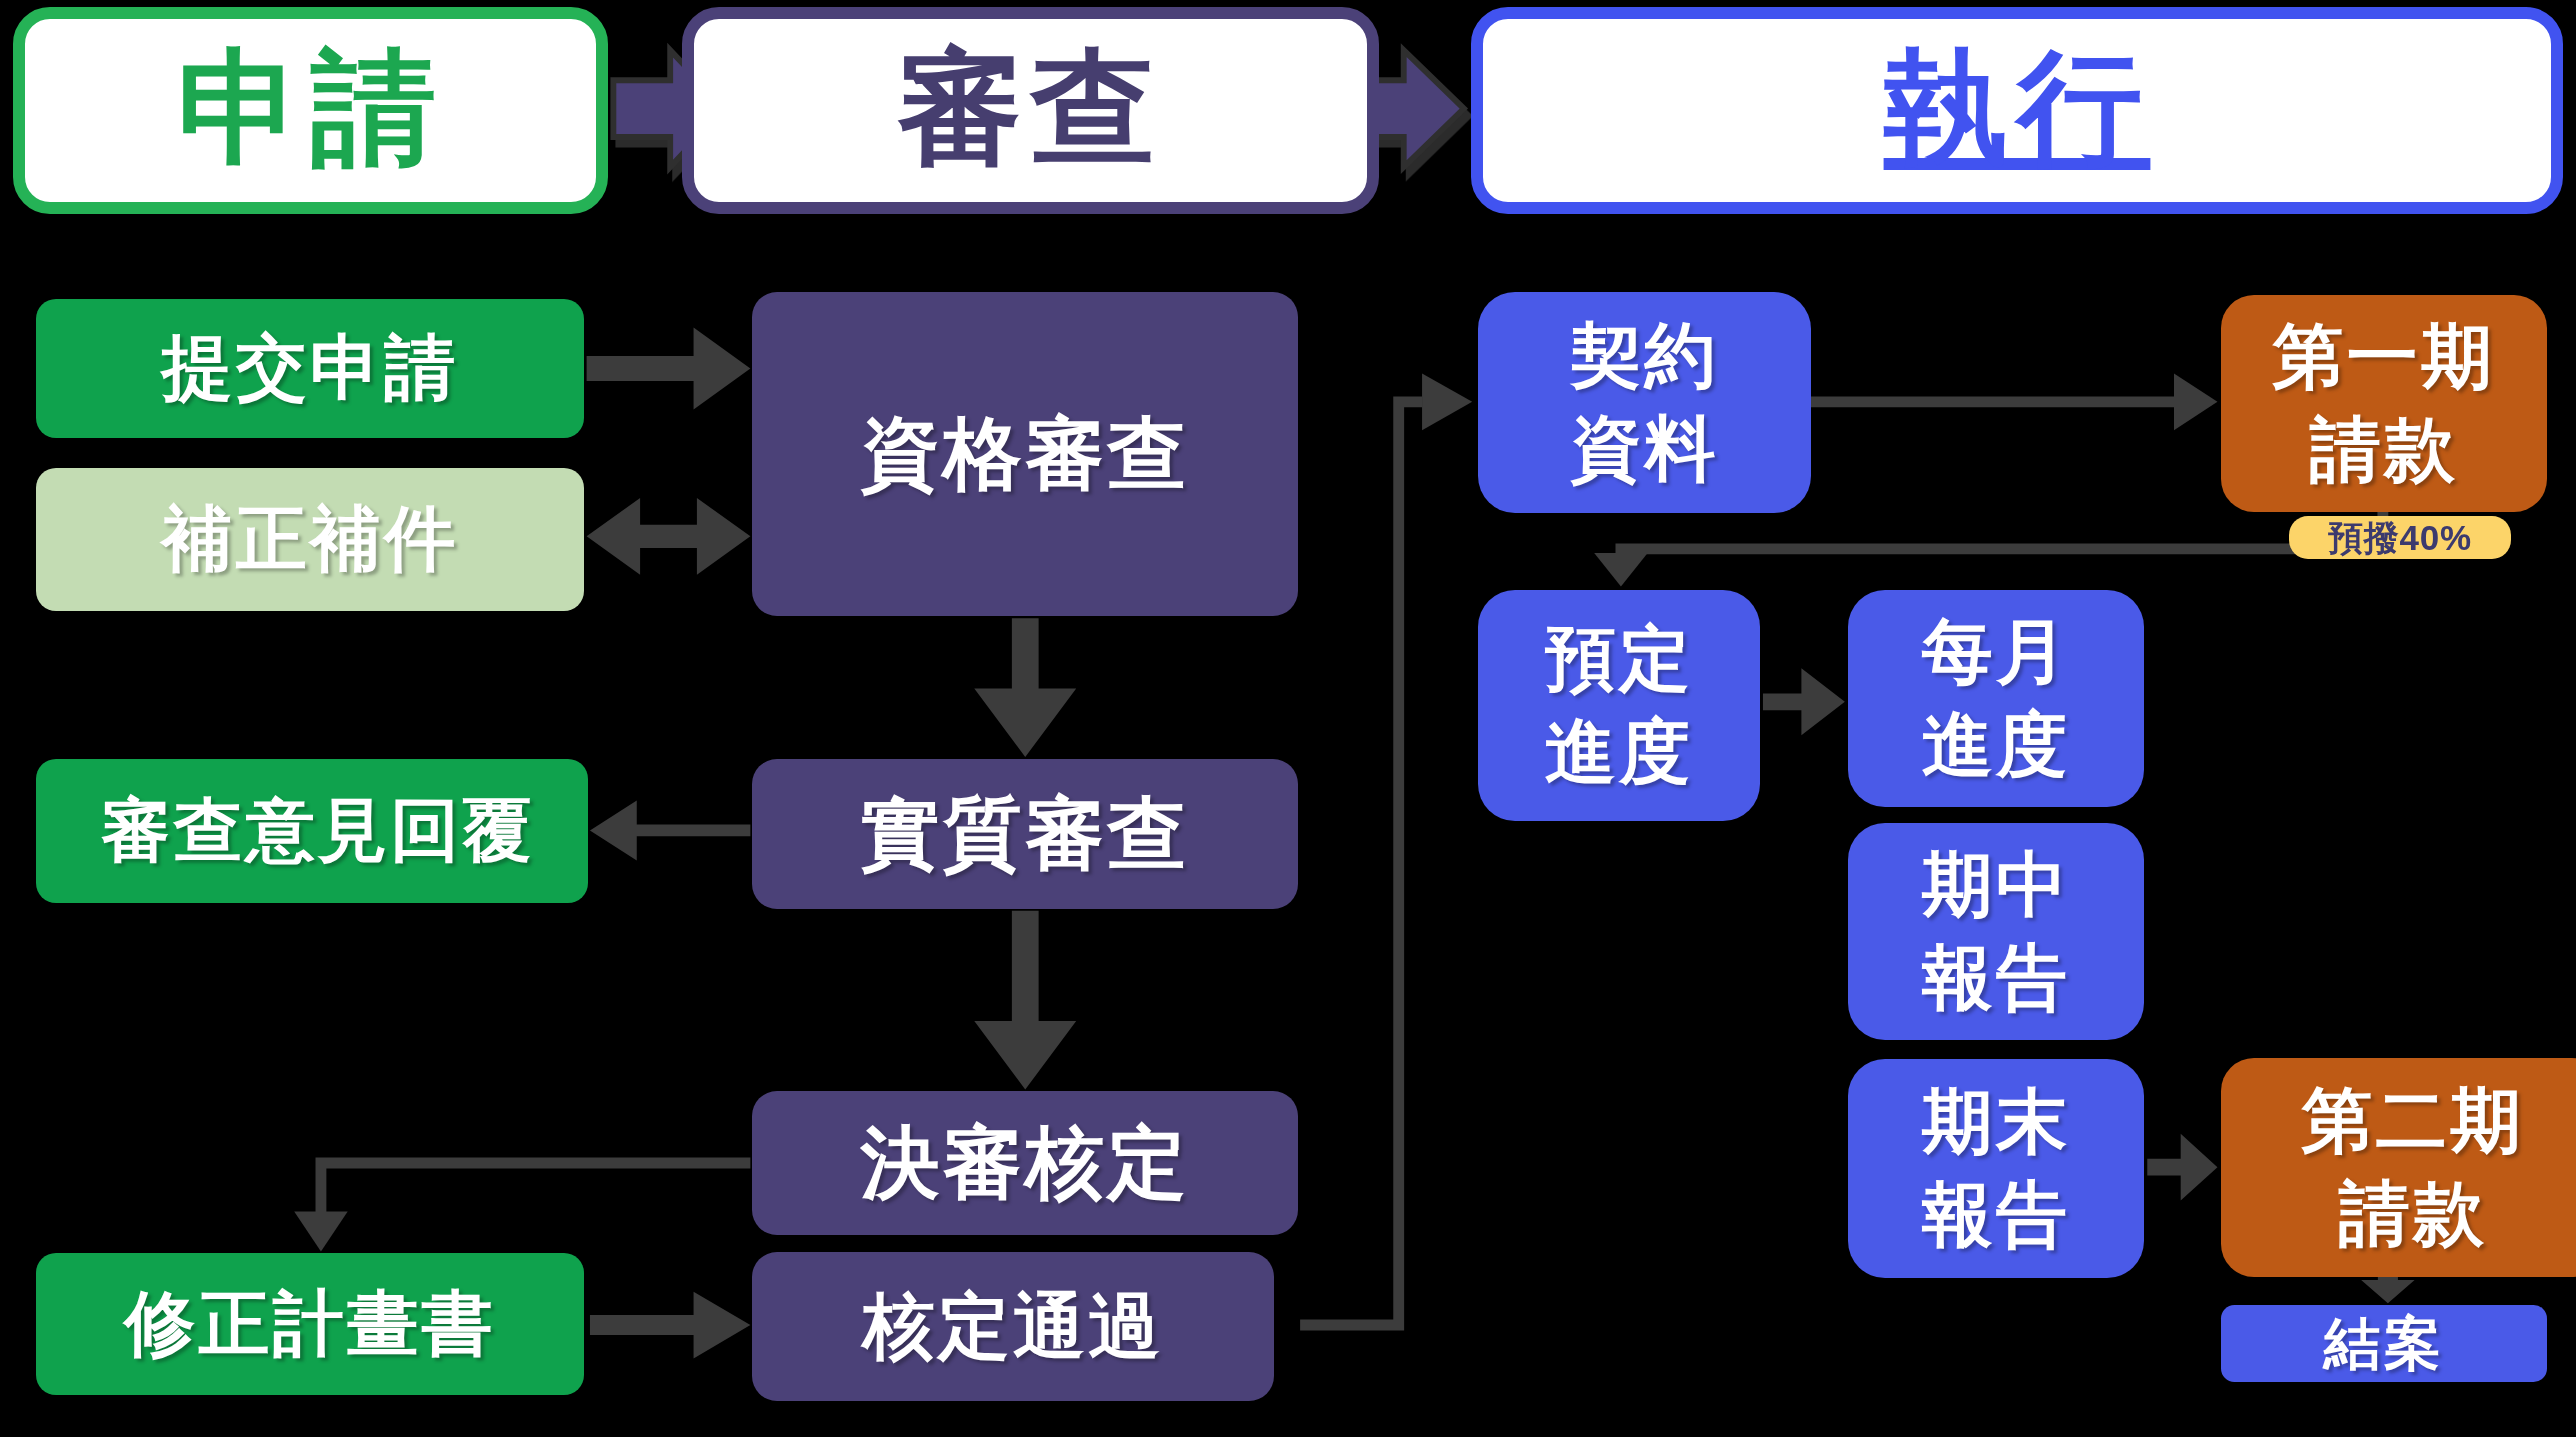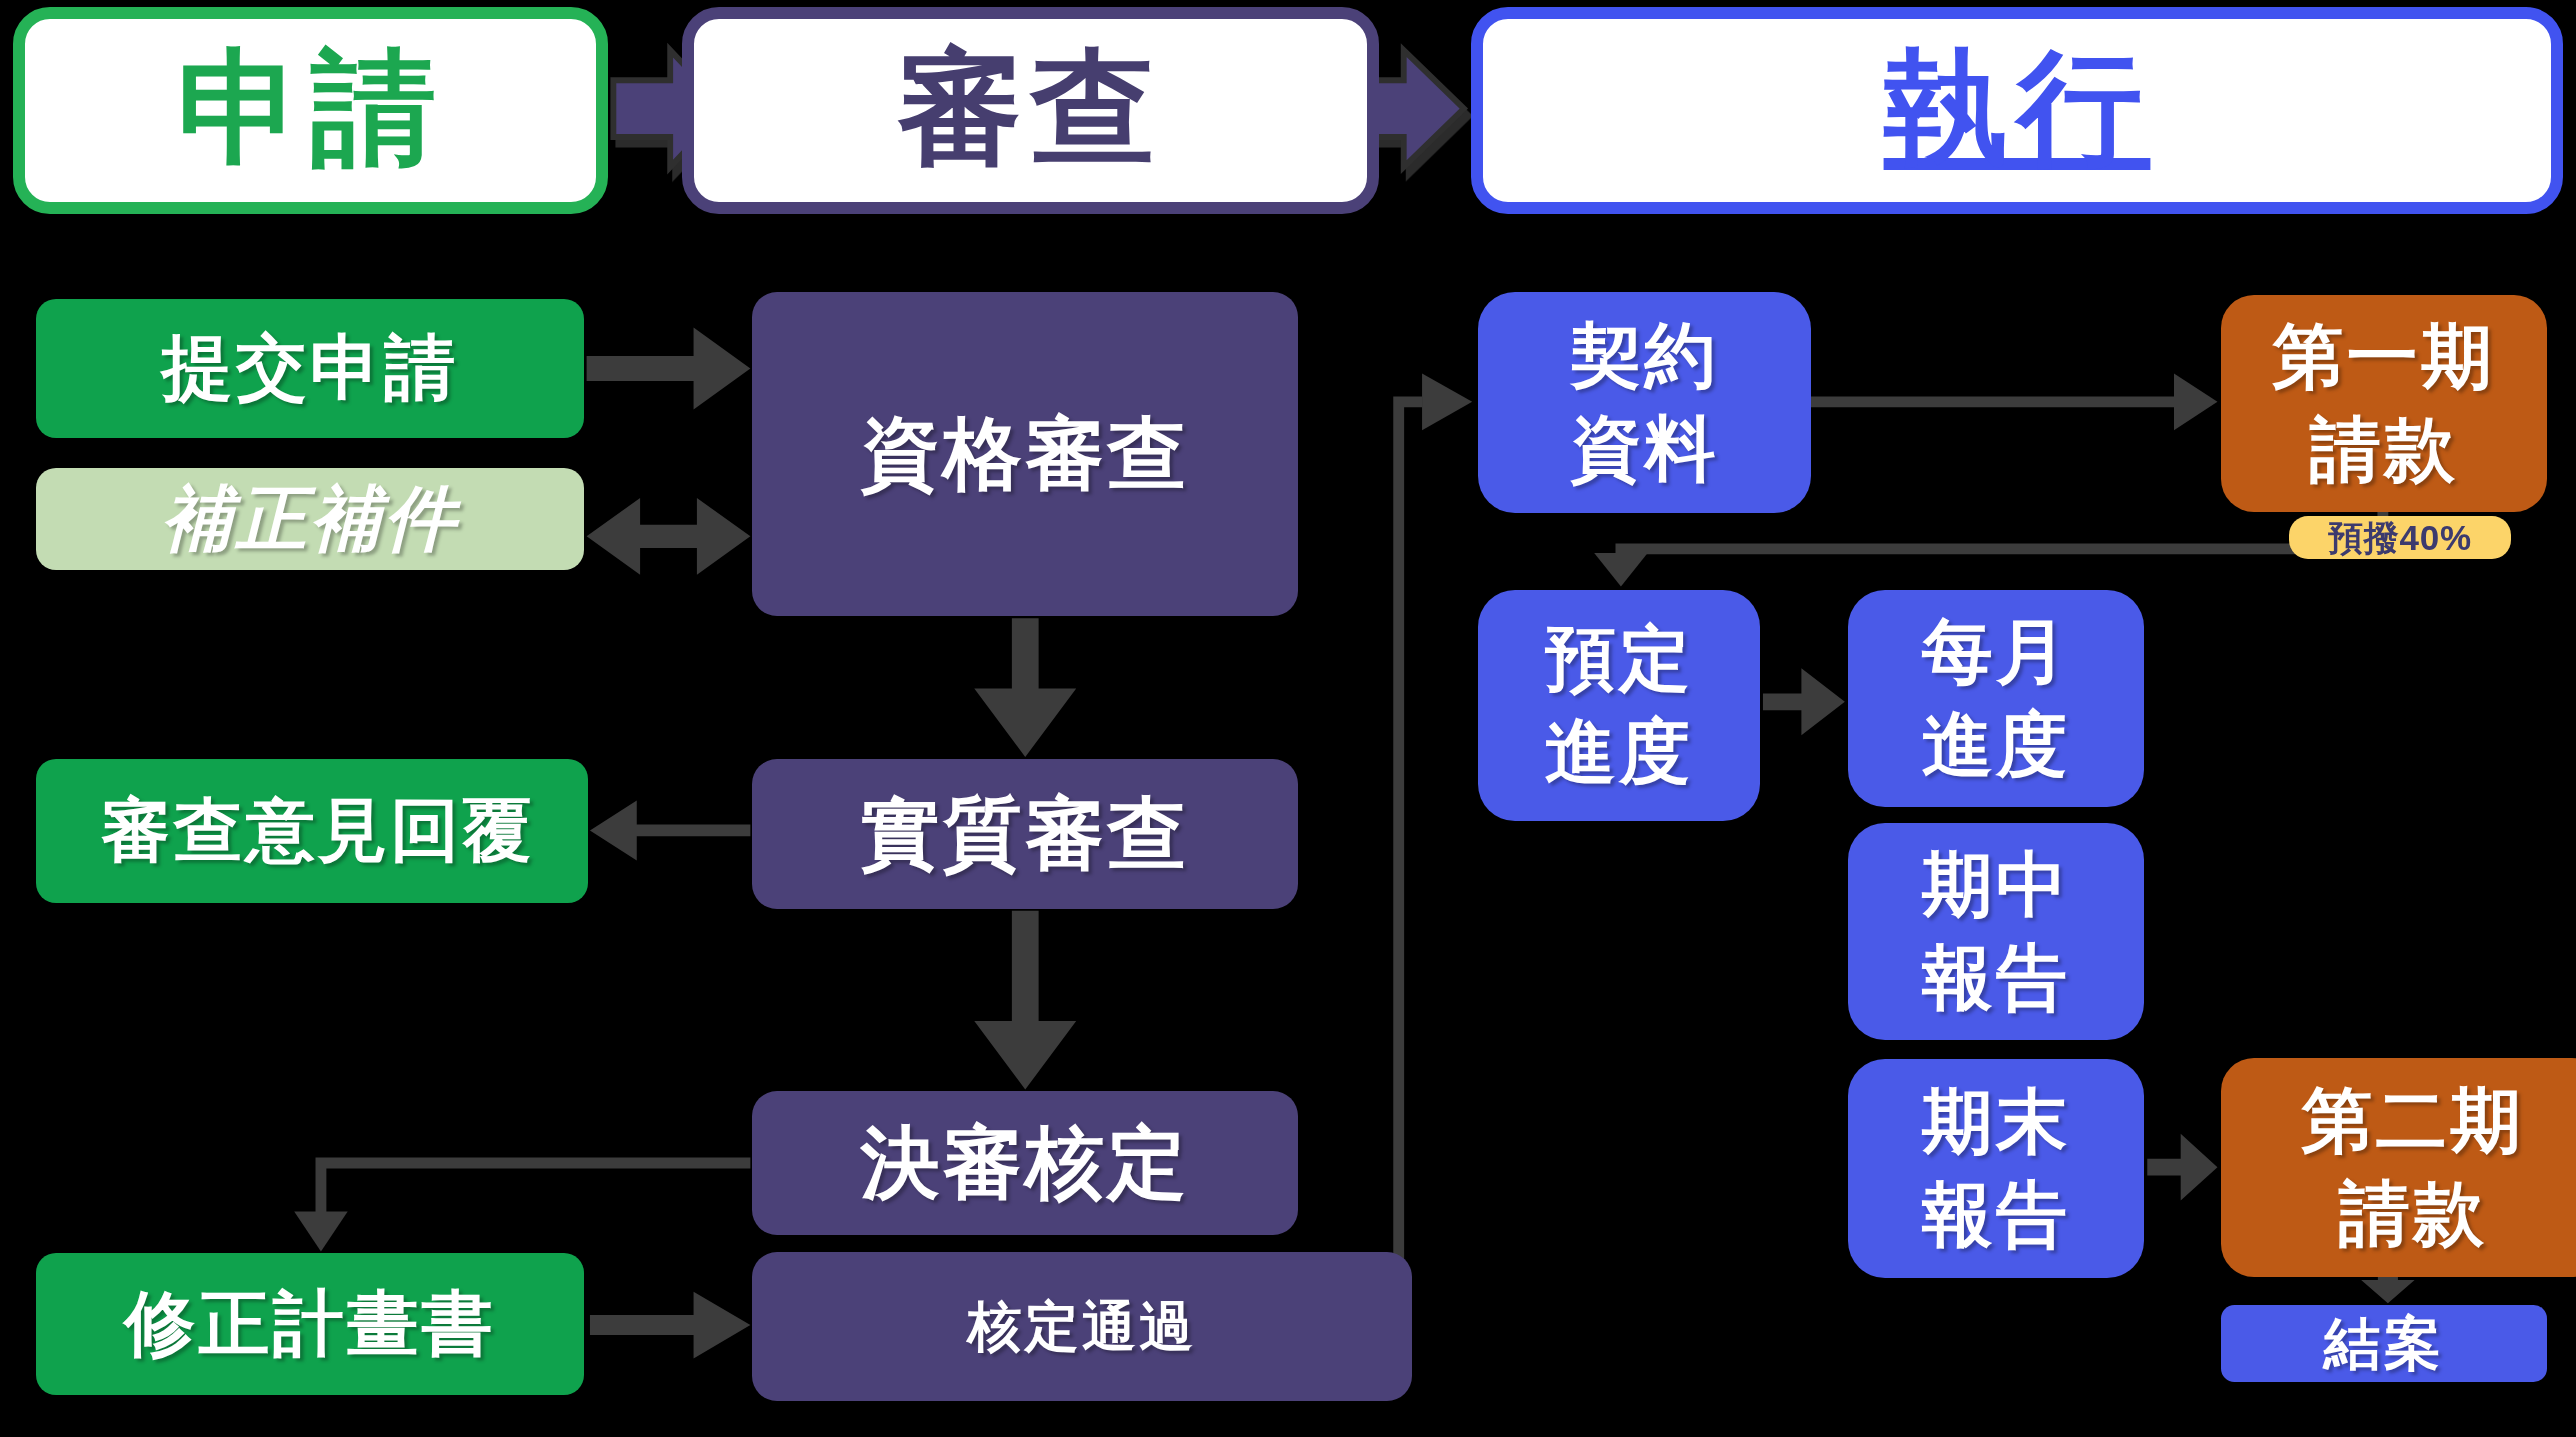--- a/index.html
+++ b/index.html
@@ -90,28 +90,28 @@
     <polygon class="conn" points="2570,1387 2610,1387 2610,1357 2654,1397 2610,1437 2610,1407 2570,1407"></polygon>
 
     <polygon class="conn" points="2846,1524 2870,1524 2870,1532 2890,1532 2858,1560 2826,1532 2846,1532"></polygon>
   </svg>
 
   <div class="header h-green" style="left:13.4px;top:6.7px;width:595px;height:207px;">申請</div>
   <div class="header h-purple" style="left:682px;top:6.7px;width:697px;height:207px;">審查</div>
   <div class="header h-blue" style="left:1471px;top:6.7px;width:1092px;height:207px;text-decoration:underline;">執行</div>
 
   <div class="node n-green" style="left:36px;top:299px;width:548px;height:139px;font-size:71px;">提交申請</div>
-  <div class="node n-green-light" style="left:36px;top:468px;width:548px;height:102px;font-size:71px;font-style:italic;">補正補件</div>
+  <div class="node n-green-light" style="left:36px;top:468px;width:548px;height:143px;font-size:71px;">補正補件</div>
   <div class="node n-green" style="left:36px;top:759px;width:552px;height:144px;font-size:69px;padding-left:12px;">審查意見回覆</div>
   <div class="node n-green" style="left:36px;top:1253px;width:548px;height:142px;font-size:71px;">修正計畫書</div>
 
   <div class="node n-purple" style="left:752px;top:292px;width:546px;height:324px;font-size:79px;">資格審查</div>
   <div class="node n-purple" style="left:752px;top:759px;width:546px;height:150px;font-size:79px;">實質審查</div>
   <div class="node n-purple" style="left:752px;top:1091px;width:546px;height:144px;font-size:79px;">決審核定</div>
-  <div class="node n-purple" style="left:752px;top:1252px;width:660px;height:149px;font-size:54px;">核定通過</div>
+  <div class="node n-purple" style="left:752px;top:1252px;width:522px;height:149px;font-size:72px;">核定通過</div>
 
   <div class="node n-blue" style="left:1478px;top:292px;width:333px;height:221px;font-size:71px;">契約
 資料</div>
   <div class="node n-blue" style="left:1478px;top:590px;width:282px;height:231px;font-size:71px;">預定
 進度</div>
   <div class="node n-blue" style="left:1848px;top:590px;width:296px;height:217px;font-size:71px;">每月
 進度</div>
   <div class="node n-blue" style="left:1848px;top:823px;width:296px;height:217px;font-size:71px;">期中
 報告</div>
   <div class="node n-blue" style="left:1848px;top:1059px;width:296px;height:219px;font-size:71px;">期末

